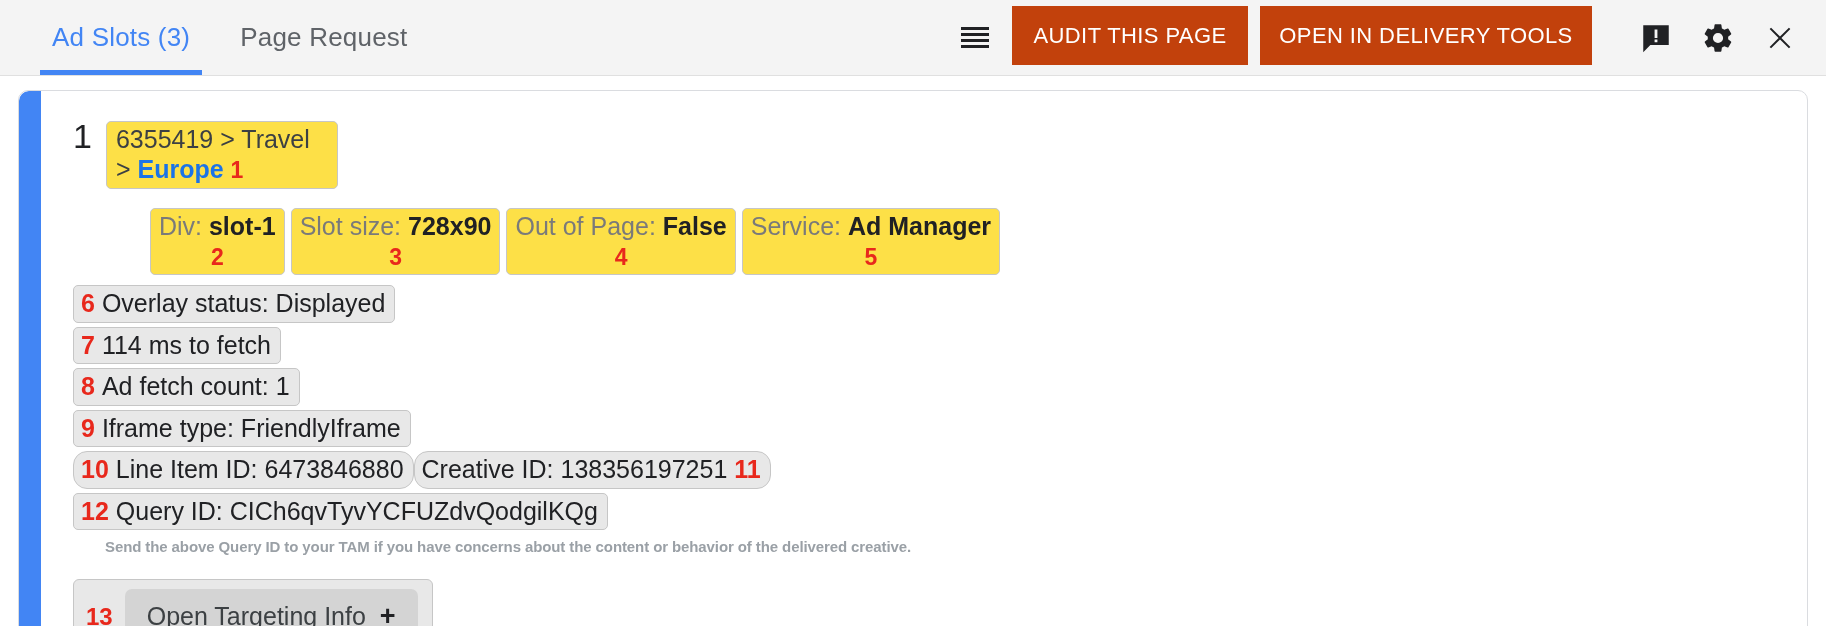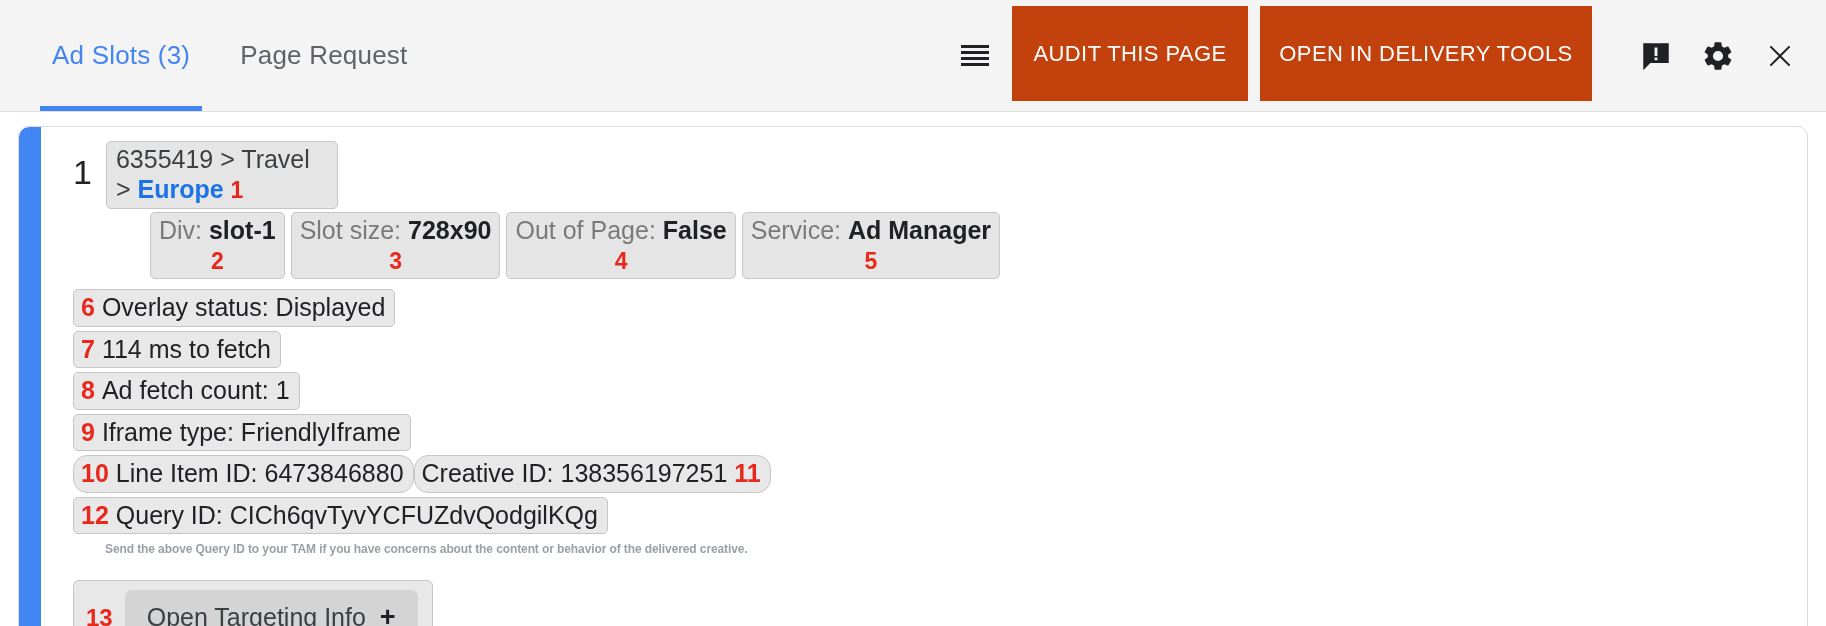--- a/index.html
+++ b/index.html
@@ -10,21 +10,21 @@
     width: 1826px;
     height: 626px;
     background: #ffffff;
     font-family: "Liberation Sans", sans-serif;
     overflow: hidden;
   }
 
   
   .topbar {
     position: relative;
-    height: 112px;
+    height: 76px;
     background: #f4f4f4;
     border-bottom: 1px solid #e0e0e0;
     display: flex;
     align-items: stretch;
     box-sizing: border-box;
   }
   .tabs {
     display: flex;
     align-items: stretch;
     padding-left: 40px;
@@ -139,30 +139,31 @@
   .slot-index {
     font-size: 34px;
     color: #202124;
     line-height: 1;
     padding: 14px 14px 0 10px;
     font-family: "Liberation Sans", sans-serif;
   }
   .chipcol { display: flex; flex-direction: column; align-items: flex-start; }
 
   .chip {
-    background: #e5e5e5;
+    background: #fde047;
     border: 1px solid #c6c6c6;
     border-radius: 5px;
     padding: 2px 8px 2px 8px;
     font-size: 25px;
     color: #202124;
     box-sizing: border-box;
     position: relative;
     white-space: nowrap;
     line-height: 1.25;
+    margin-top: 16px;
   }
   .chip .dim { color: #7a7a7a; }
   .chip .strong { font-weight: bold; color: #202124; }
   .chip .bluelink { color: #1a73e8; font-weight: bold; }
   .rednum {
     color: #e8281c;
     font-weight: bold;
     font-size: 23px;
   }
 
@@ -213,21 +214,21 @@
     line-height: 1.22;
   }
   .statuschip .rednum { font-size: 25px; }
 
   .idrow { display: flex; align-items: stretch; }
   .idrow .statuschip { border-radius: 14px; }
 
   .note {
     margin-top: 8px;
     padding-left: 42px;
-    font-size: 12px;
+    font-size: 15px;
     font-weight: bold;
     color: #9aa0a6;
     letter-spacing: -.1px;
   }
 
   
   .targeting-wrap {
     margin-top: 24px;
     margin-left: 10px;
     display: inline-flex;

